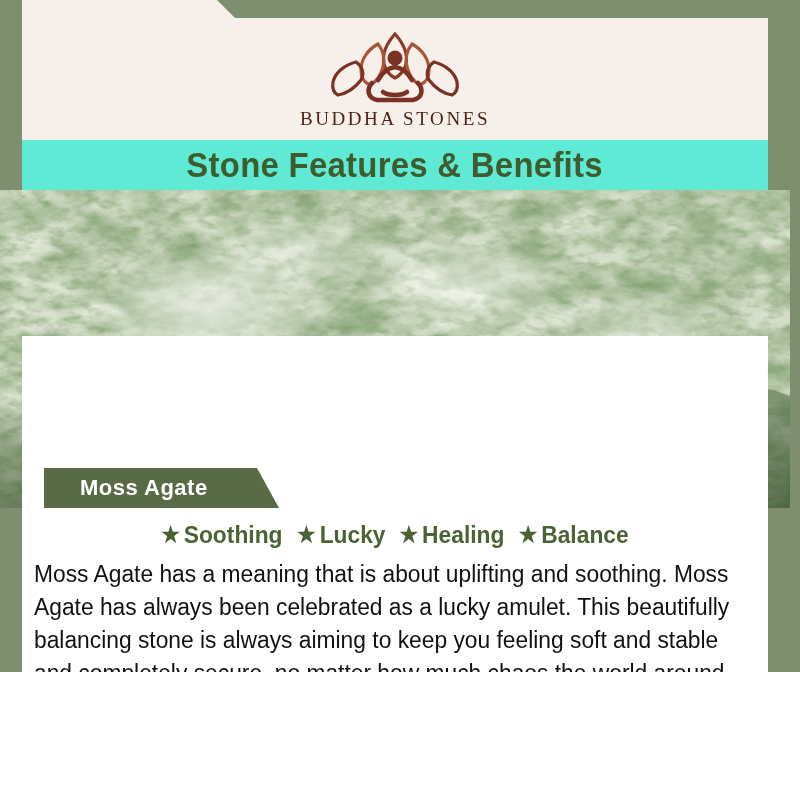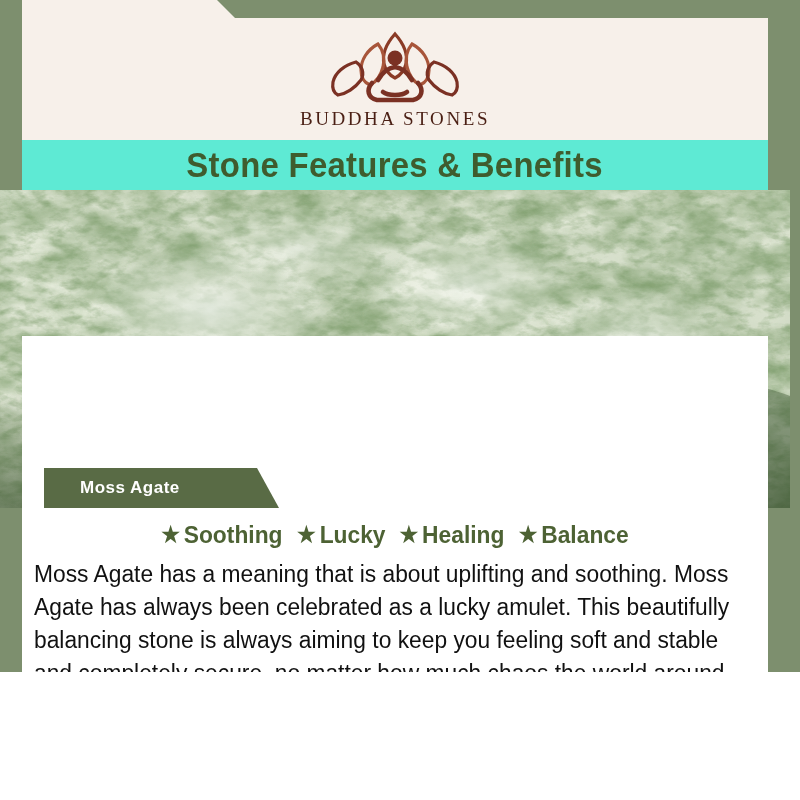--- a/index.html
+++ b/index.html
@@ -116,21 +116,21 @@
     top: 450px;
     height: 40px;
     width: 235px;
     background: #596b45;
     clip-path: polygon(0 0, 213px 0, 235px 40px, 0 40px);
     display: flex;
     align-items: center;
   }
   .ribbon-label {
     color: #ffffff;
-    font-size: 17px;
+    font-size: 22px;
     font-weight: bold;
     letter-spacing: 0.5px;
     padding-left: 36px;
     white-space: nowrap;
   }
 
   
   .body-panel {
     position: absolute;
     left: 0; top: 318px;

